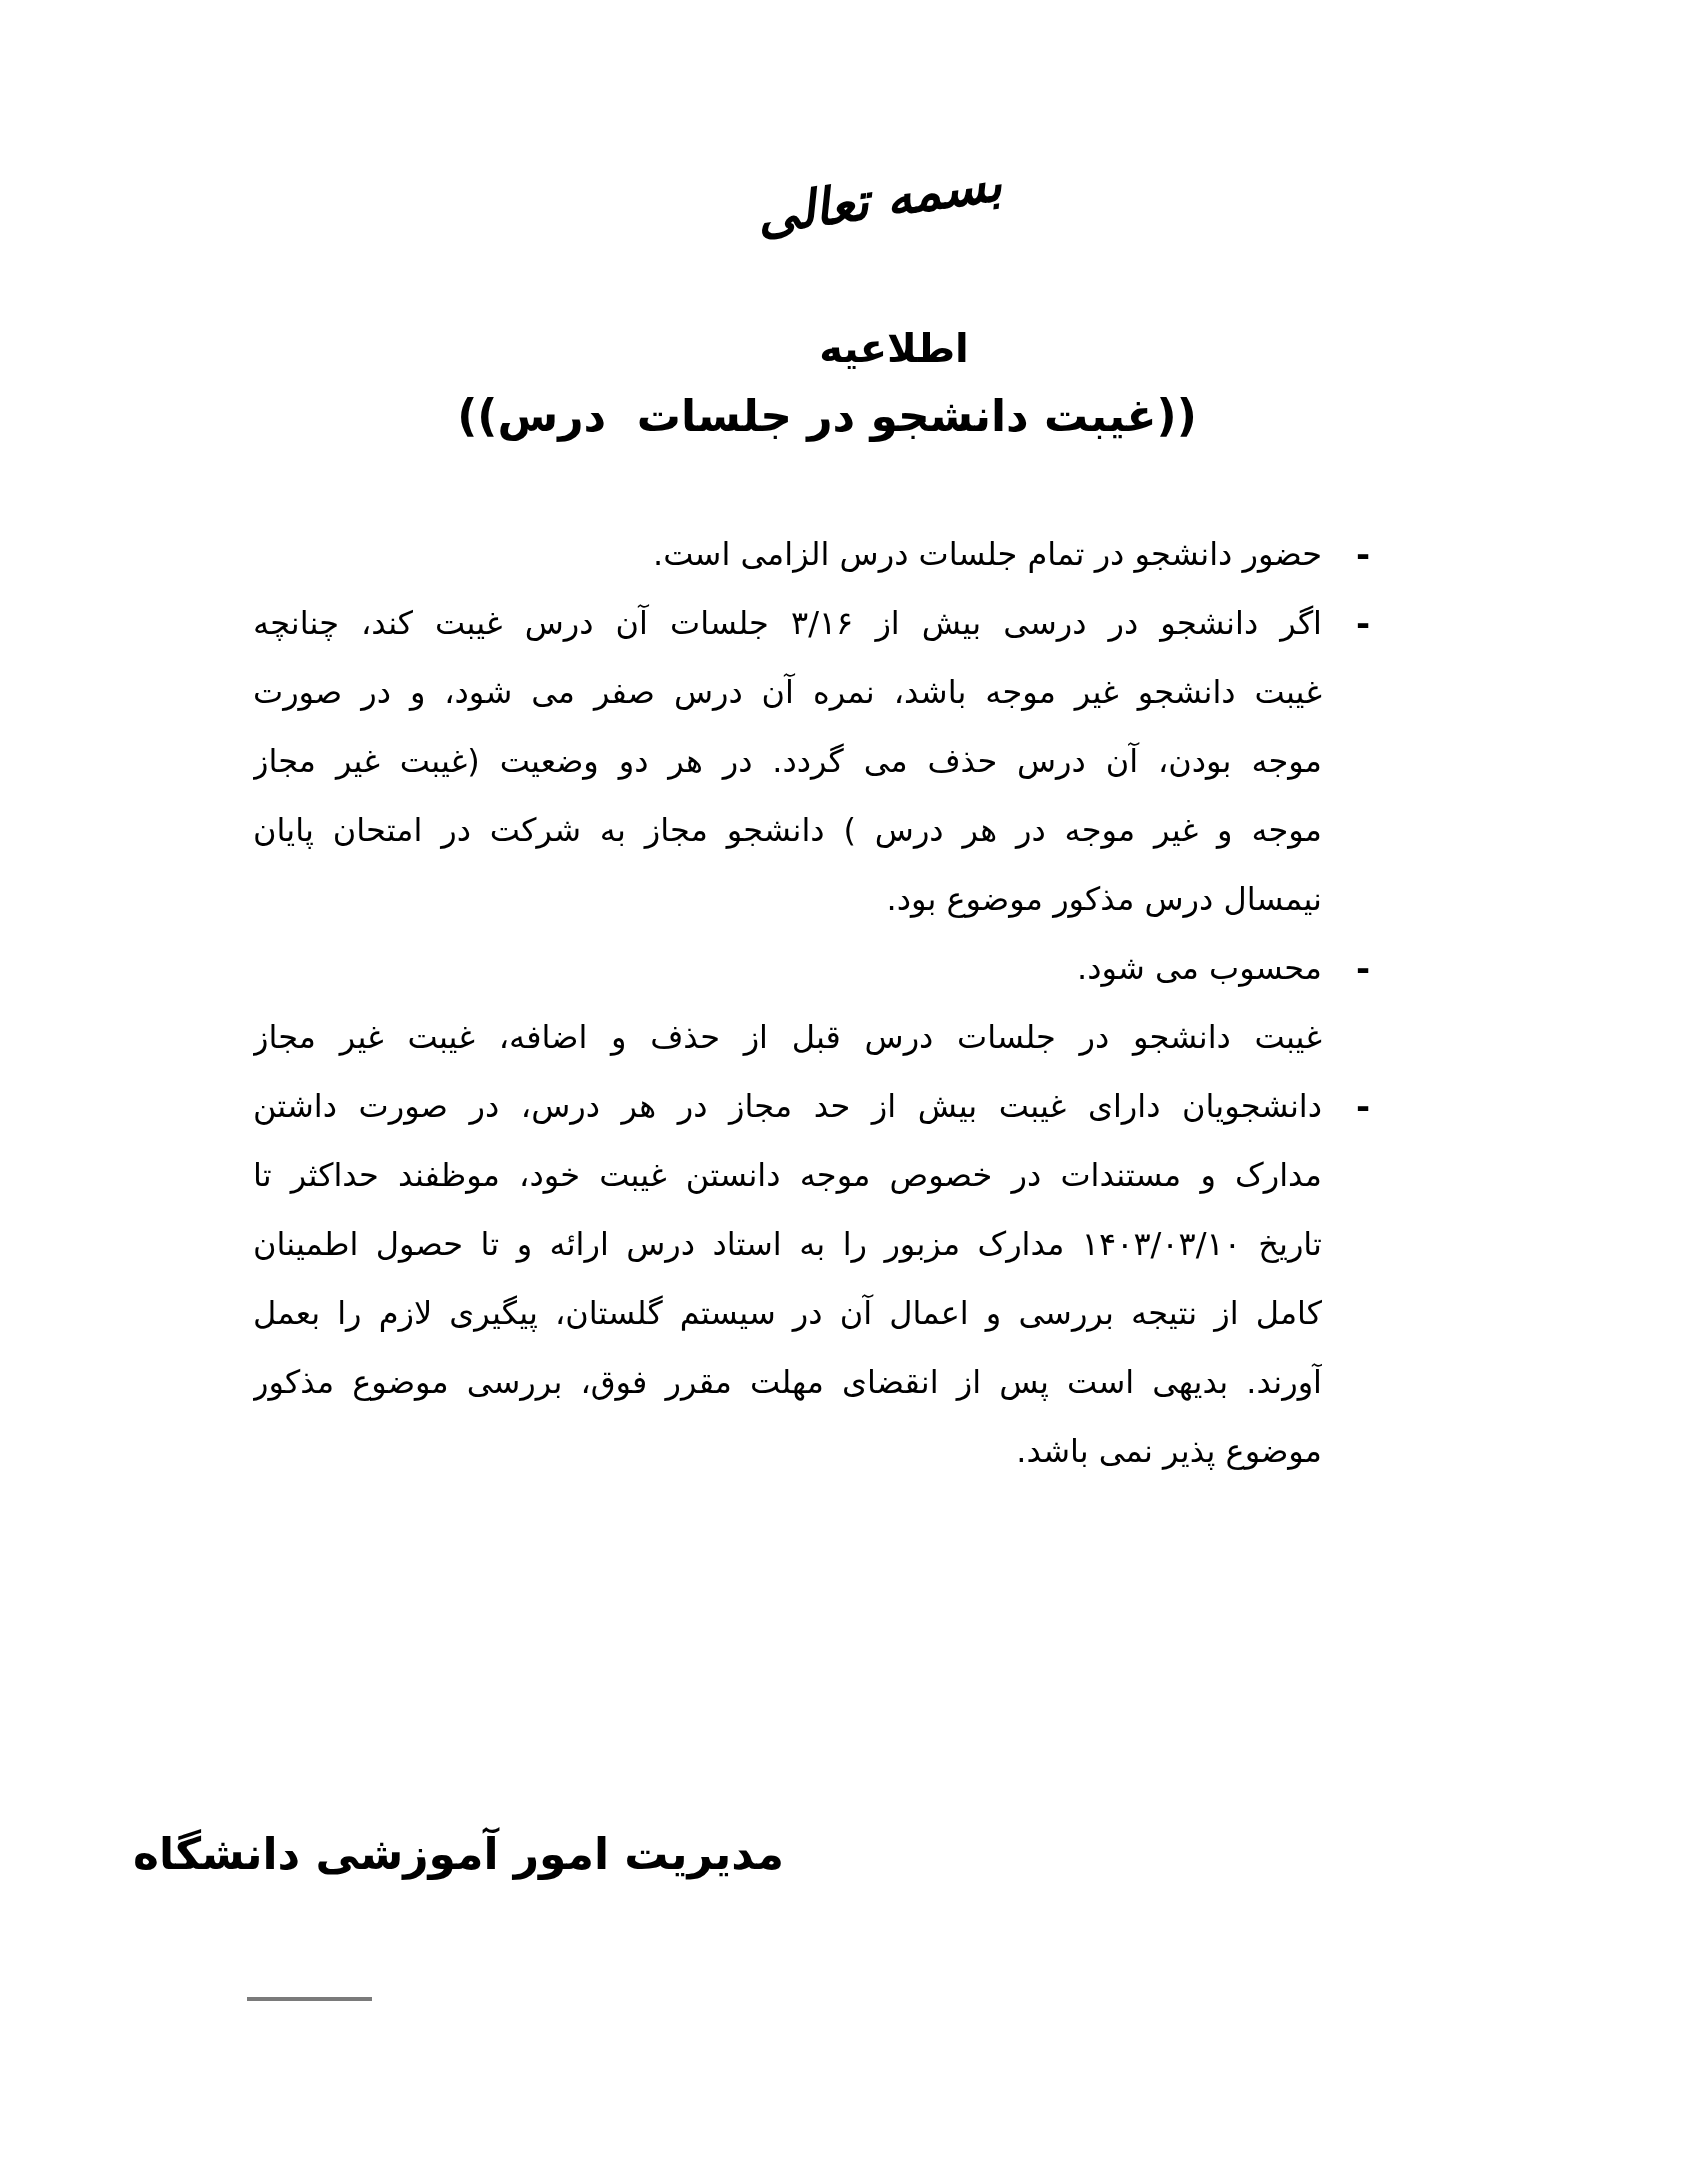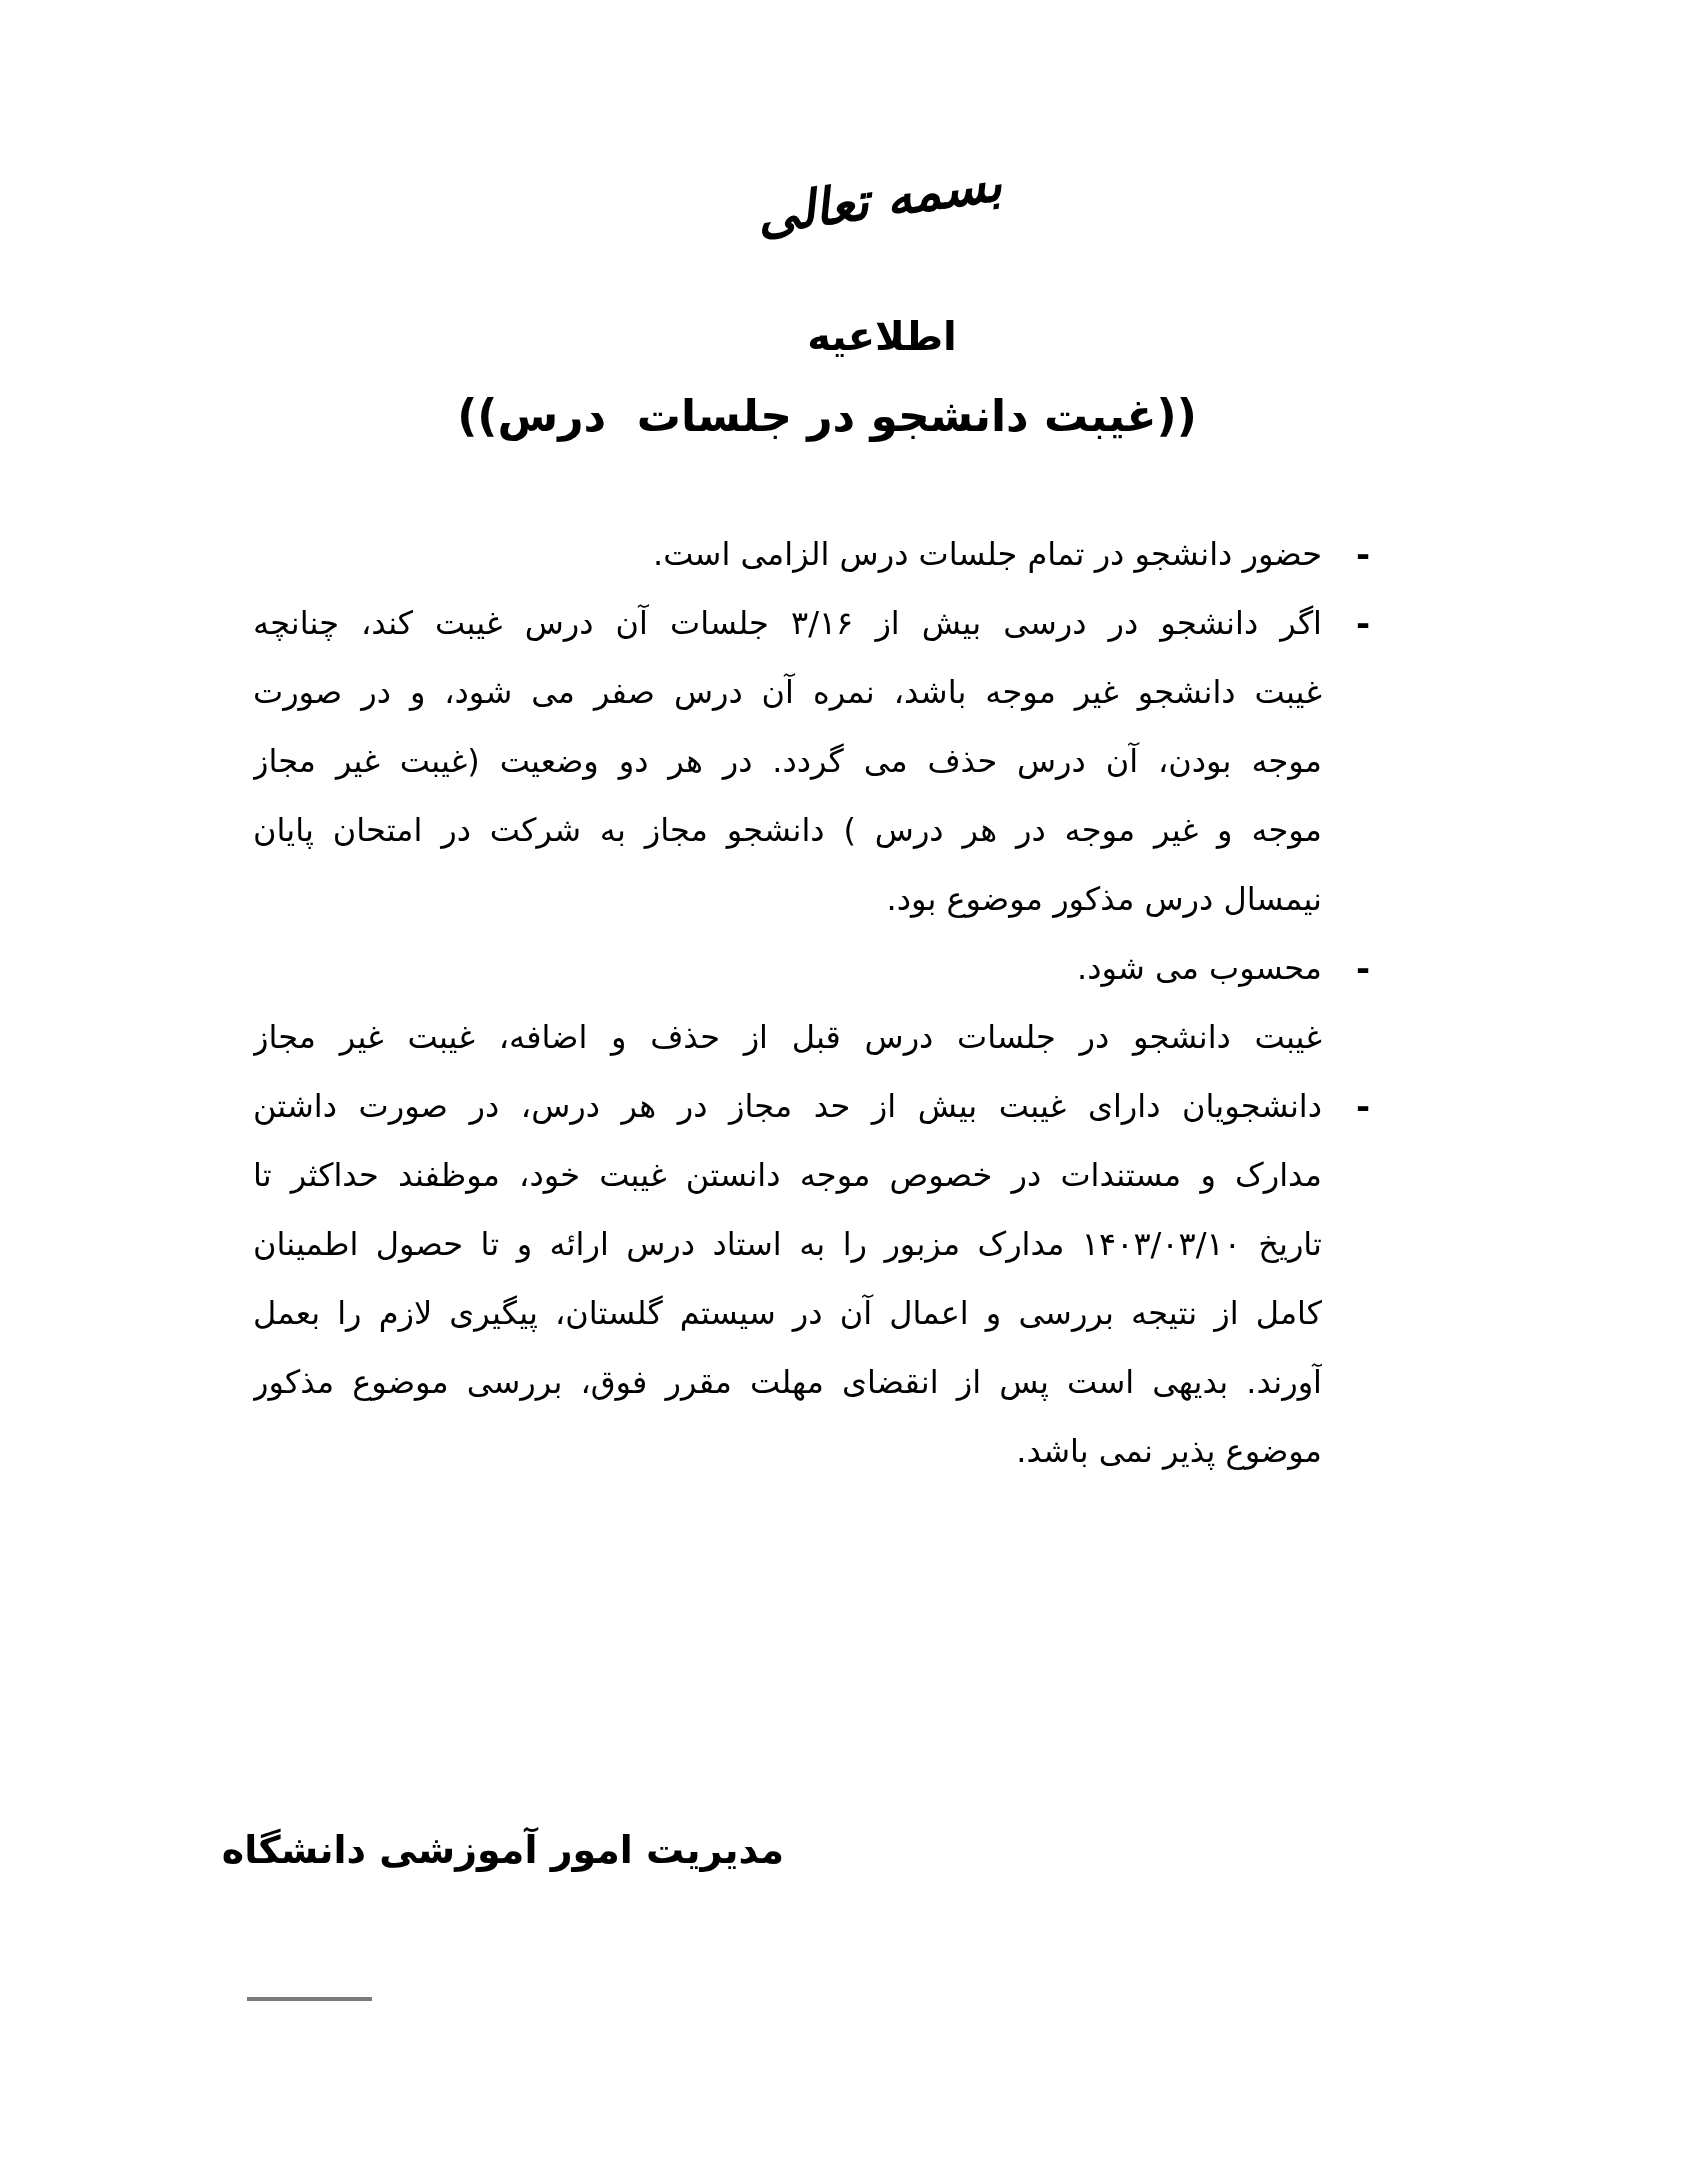--- a/index.html
+++ b/index.html
@@ -16,21 +16,21 @@
     position:absolute;
     top:170px; left:879px;
     transform:translateX(-50%) rotate(-8deg);
     font-size:51px; font-weight:bold; font-style:italic;
     white-space:nowrap;
   }
   .title {
     position:absolute;
     top:309px; left:878px;
     transform:translateX(-50%);
-    margin:4px;
+    margin:16px;
     font-size:40px; font-weight:bold;
     white-space:nowrap;
   }
   .subtitle {
     position:absolute;
     top:390px; left:827px;
     transform:translateX(-50%);
     margin:0;
     font-size:44px; font-weight:bold;
     white-space:pre; 
@@ -55,21 +55,21 @@
     text-align:justify;
     text-align-last:justify;
     overflow:hidden;
   }
   .line.last { text-align-last:auto; }
   .signature {
     position:absolute;
     top:1828px; left:289px;
     width:495px;
     text-align:center;
-    font-size:38px; font-weight:bold;
+    font-size:44px; font-weight:bold;
     white-space:nowrap;
   }
   .footnote-rule {
     position:absolute;
     left:247px; top:1997px;
     width:125px; height:4px;
     background:#7a7a7a;
   }
 </style>
 </head>

